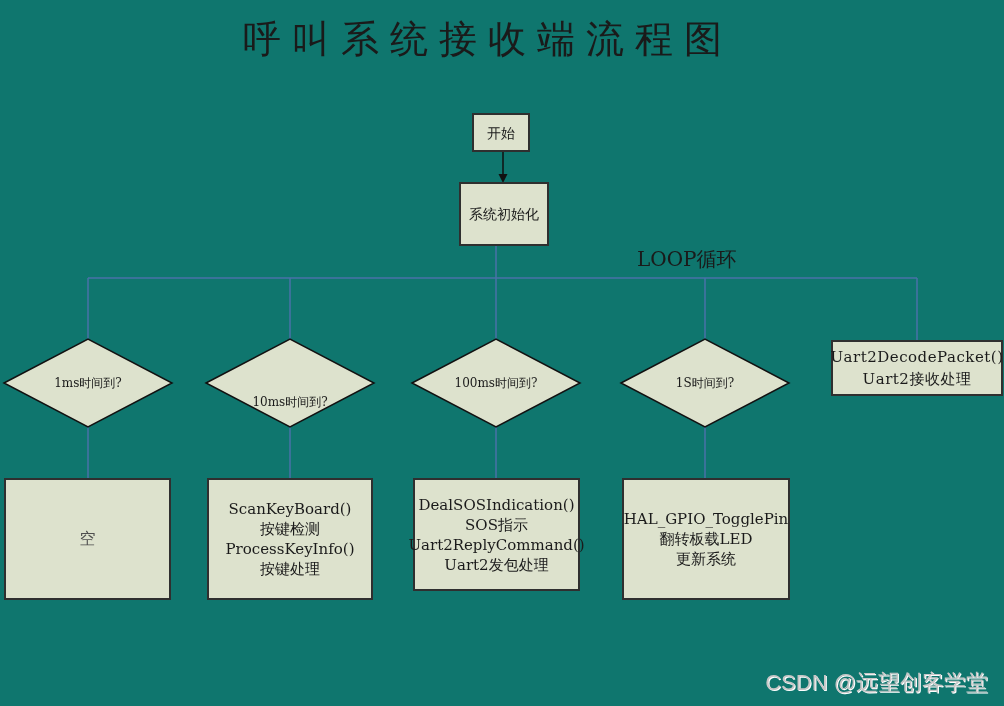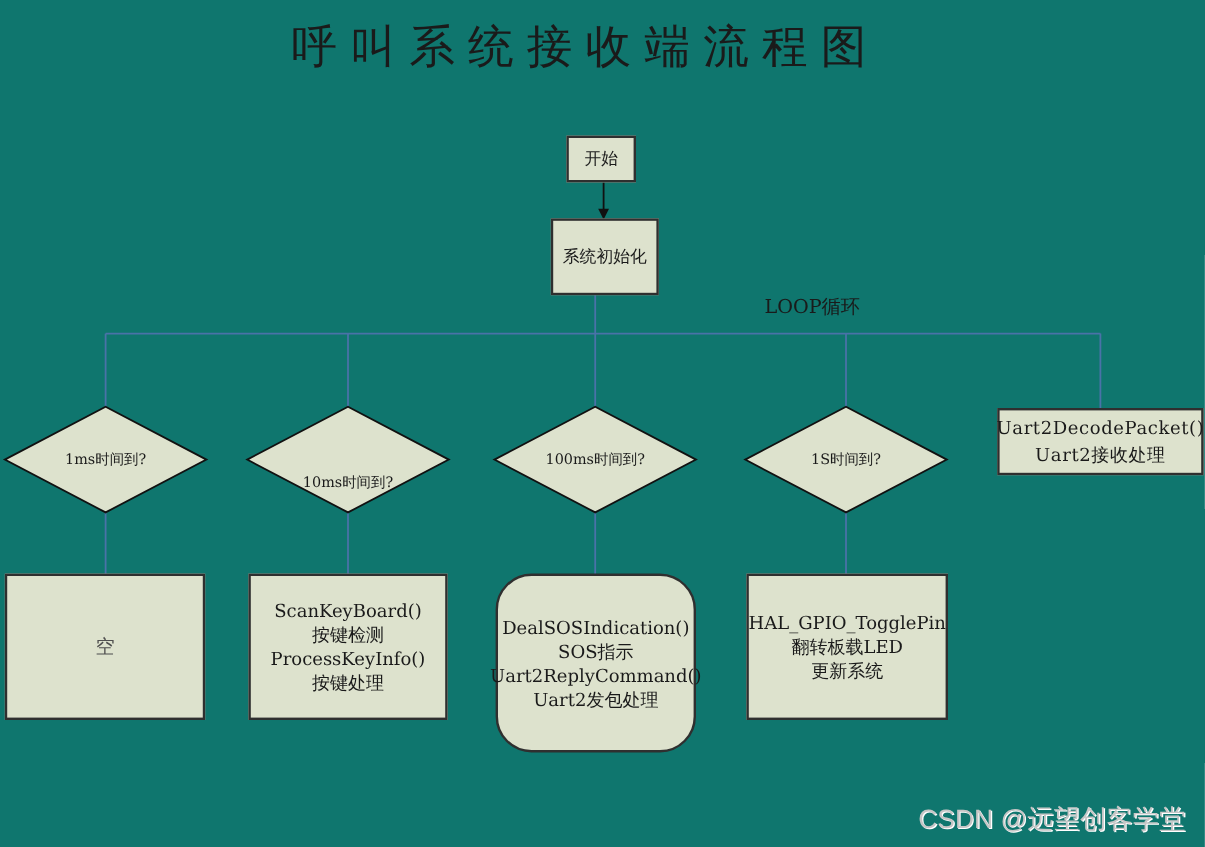--- a/index.html
+++ b/index.html
@@ -25,21 +25,21 @@
   .node{
     position:absolute;z-index:2;box-sizing:border-box;
     background:var(--node-fill);border:2px solid var(--node-border);
     display:flex;flex-direction:column;align-items:center;justify-content:center;
     text-align:right;font-size:15px;line-height:20px;
   }
   .diamond-label{
     position:absolute;z-index:2;display:flex;align-items:center;justify-content:center;
     text-align:center;font-size:12px;color:var(--ink);
   }
-  .loop-label{position:absolute;z-index:2;font-size:16px;}
+  .loop-label{position:absolute;z-index:2;font-size:20px;}
   .uart-node{line-height:22px;letter-spacing:0.5px;}
   .empty-text{color:#4f4f4f;font-size:16px;}
   .watermark{
     position:absolute;right:16px;bottom:8px;z-index:3;
     font-family:"Liberation Sans","DejaVu Sans",sans-serif;
     font-size:22px;color:var(--watermark);
     text-shadow:1px 1px 0 #ffffff;
   }
   .line{display:block;white-space:nowrap;}
 </style>
@@ -98,21 +98,21 @@
     <span class="line empty-text">空</span>
   </div>
 
   <div class="node" style="left:207px;top:478px;width:166px;height:122px;">
     <span class="line">ScanKeyBoard()</span>
     <span class="line">按键检测</span>
     <span class="line">ProcessKeyInfo()</span>
     <span class="line">按键处理</span>
   </div>
 
-  <div class="node" style="left:413px;top:478px;width:167px;height:149px;border-radius:30px;">
+  <div class="node" style="left:413px;top:478px;width:167px;height:113px;">
     <span class="line">DealSOSIndication()</span>
     <span class="line">SOS指示</span>
     <span class="line">Uart2ReplyCommand()</span>
     <span class="line">Uart2发包处理</span>
   </div>
 
   <div class="node" style="left:622px;top:478px;width:168px;height:122px;">
     <span class="line">HAL_GPIO_TogglePin</span>
     <span class="line">翻转板载LED</span>
     <span class="line">更新系统</span>

